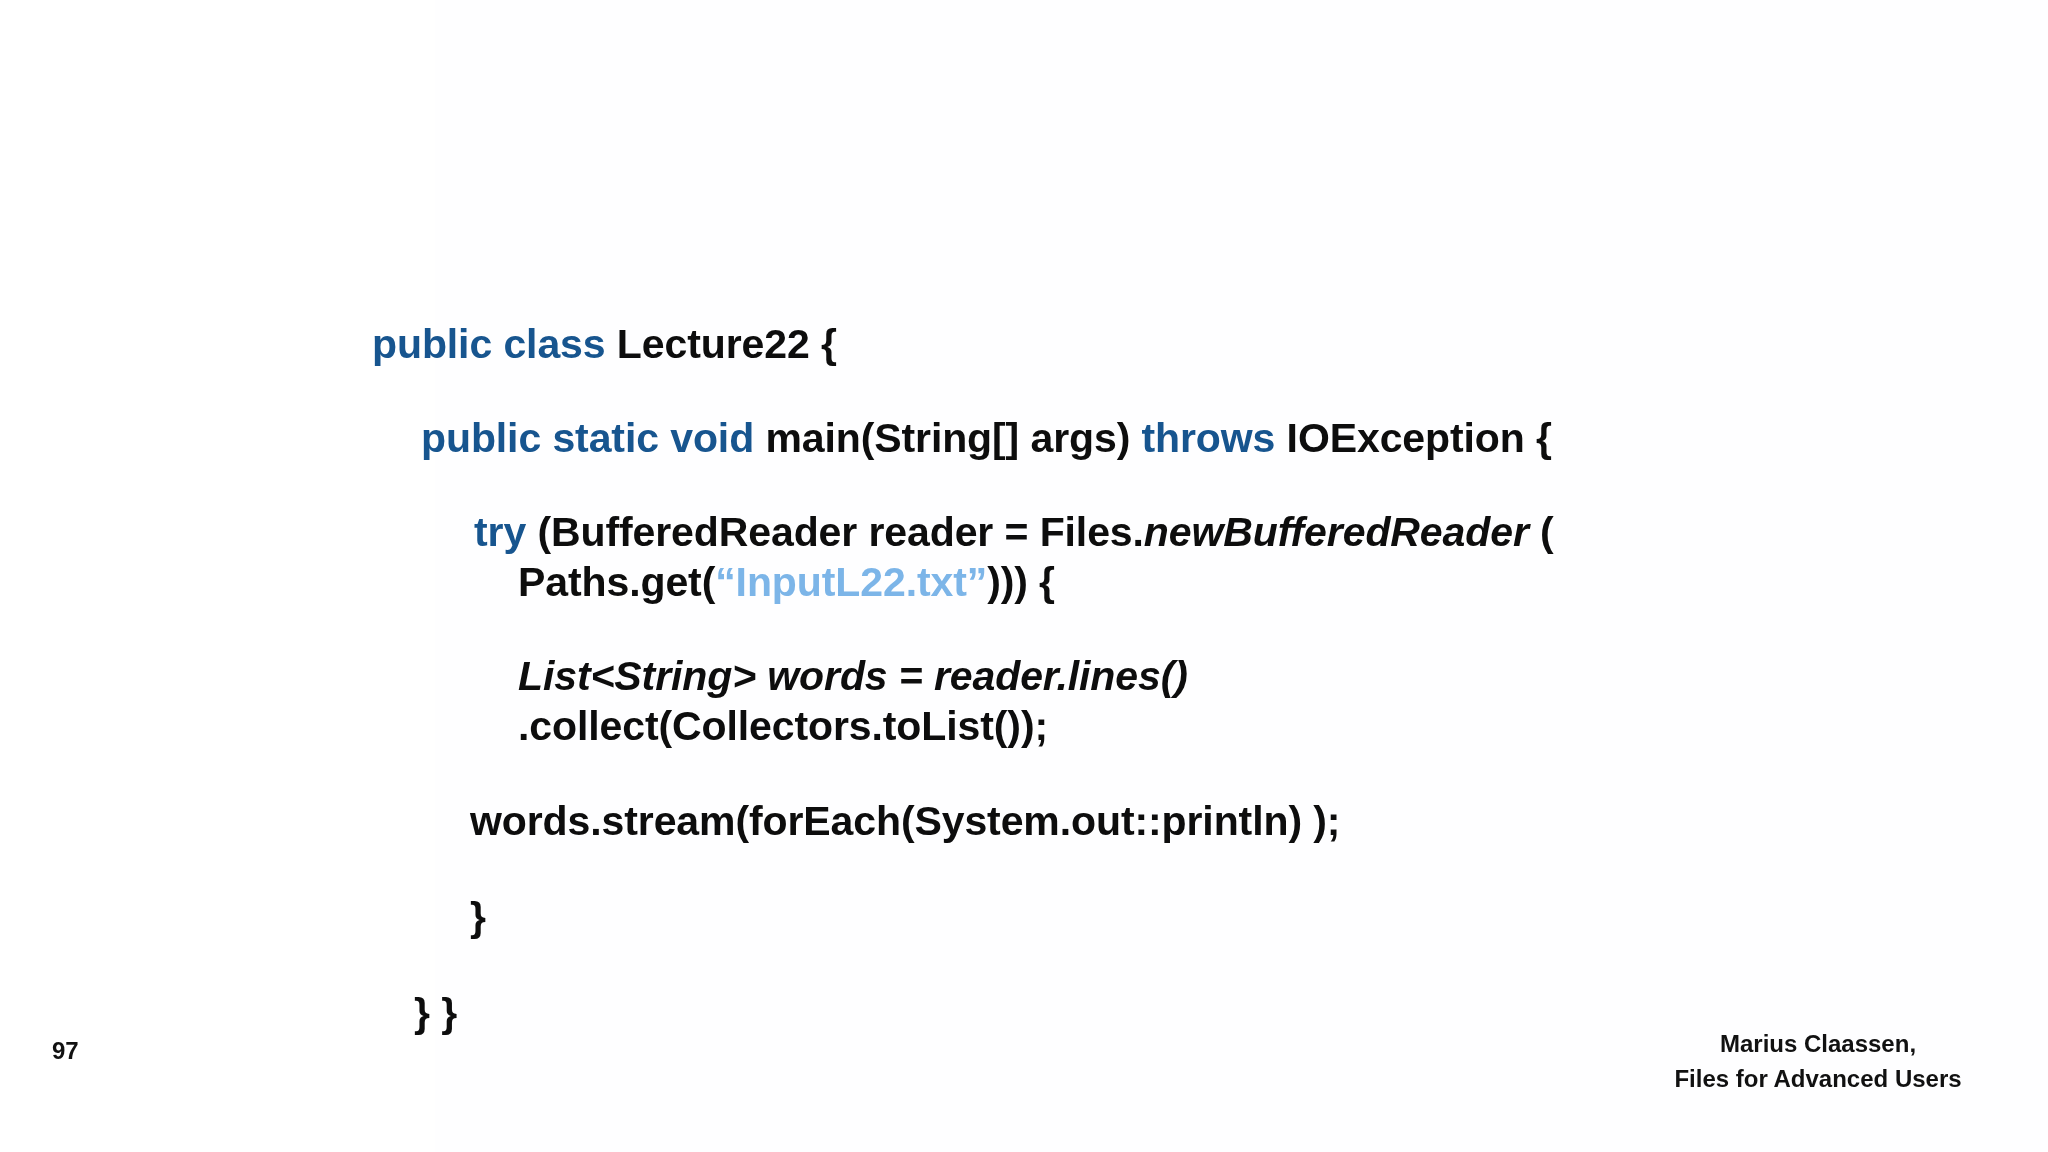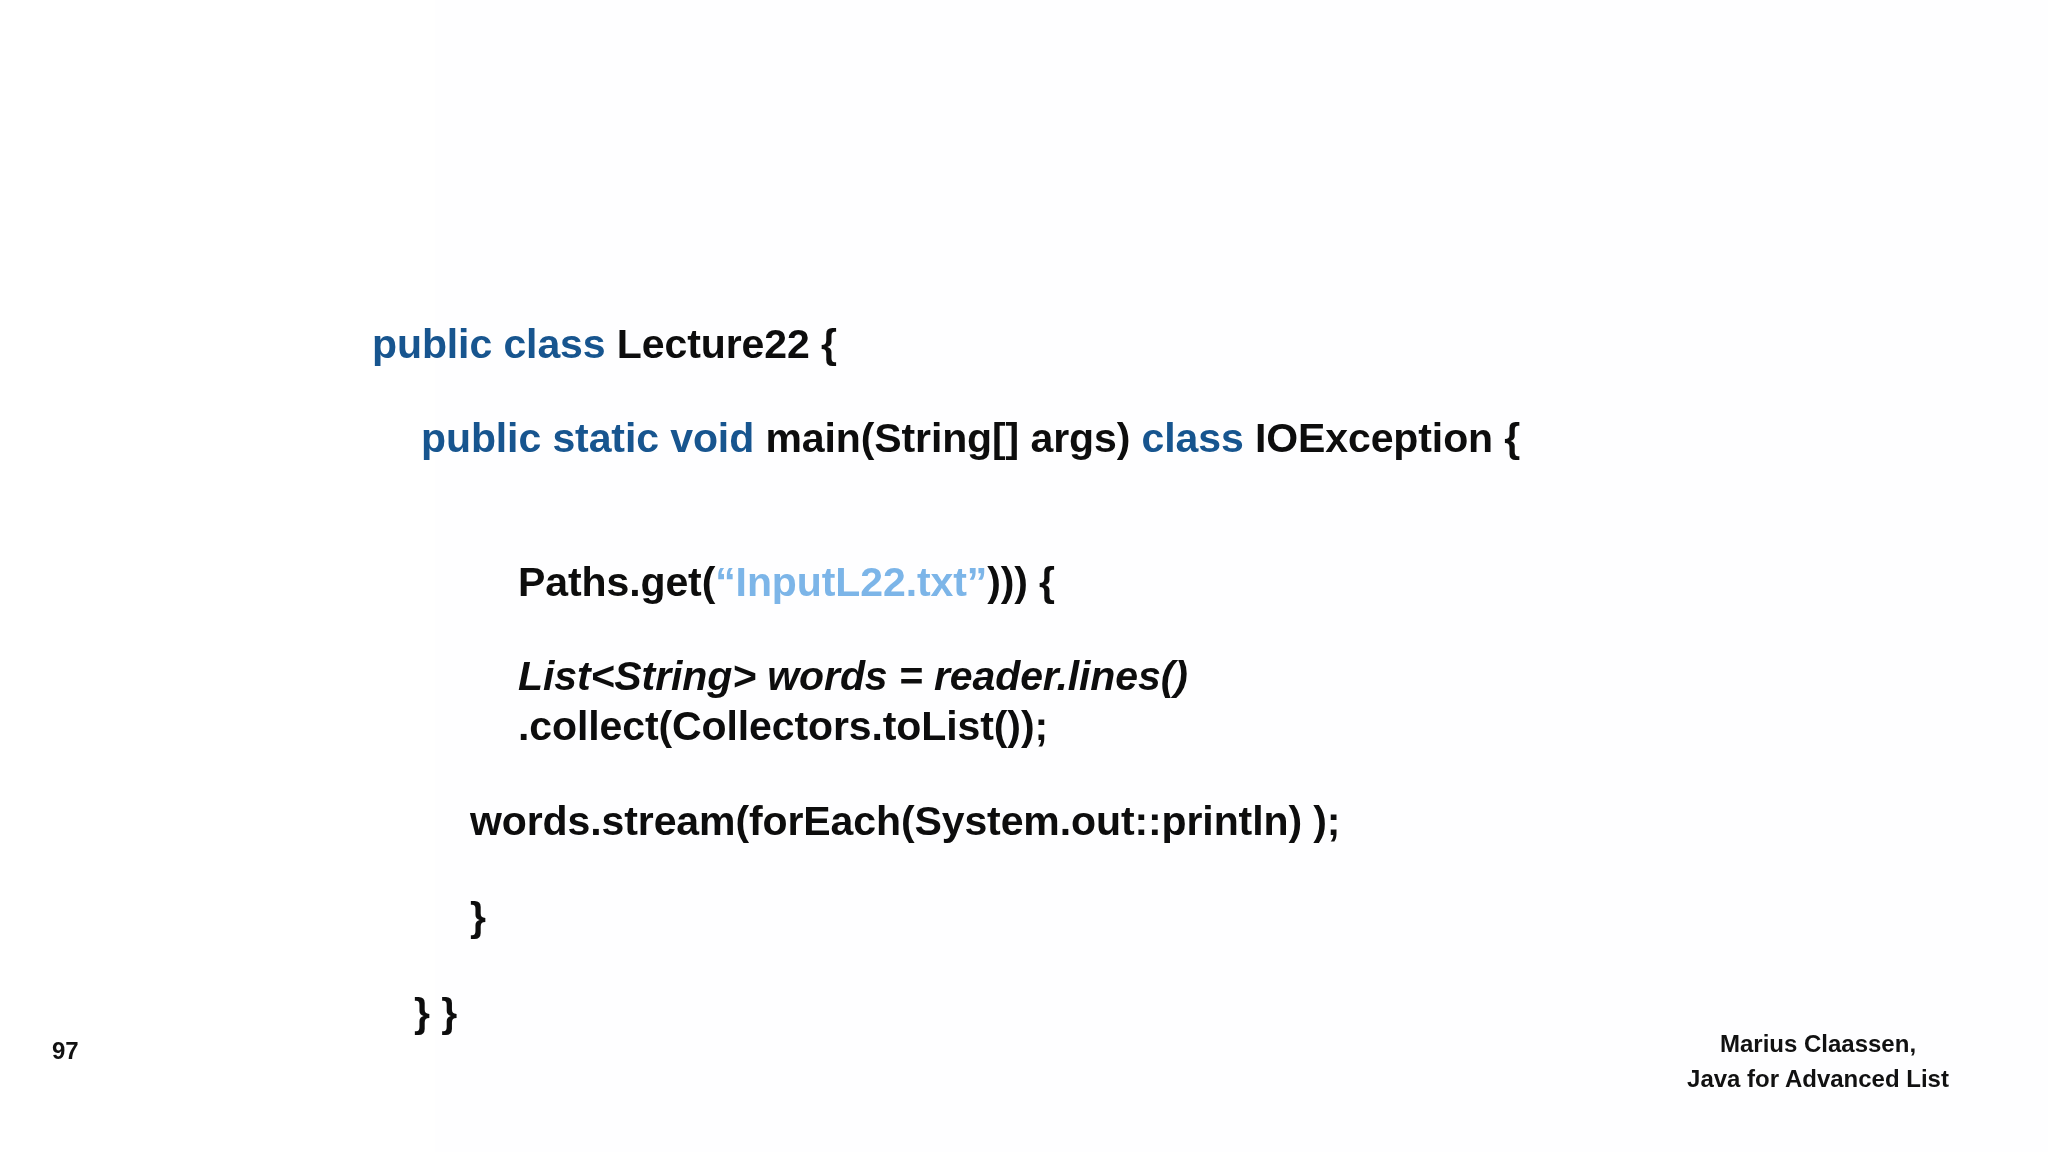--- a/index.html
+++ b/index.html
@@ -81,35 +81,36 @@
 </style>
 </head>
 <body>
 
 <div id="slide-panel-tint"></div>
 
 <div id="code-block">
 
   <div class="code-line" id="line-class"><span class="kw">public class</span><span> Lecture22 {</span></div>
 
-  <div class="code-line" id="line-main"><span class="kw">public static void</span><span> main(String[] args) </span><span class="kw">class</span><span> IOException {</span></div>
+  <div class="code-line" id="line-main"><span class="kw">public static void</span><span> main(String[] args) </span><span class="kw">throws</span><span> IOException {</span></div>
 
+  <div class="code-line" id="line-try"><span class="kw">try</span><span> (BufferedReader reader = Files.</span><span class="ital">newBufferedReader</span><span> (</span></div>
 
   <div class="code-line" id="line-paths"><span>Paths.get(</span><span class="str">“InputL22.txt”</span><span>))) {</span></div>
 
   <div class="code-line" id="line-list">List&lt;String&gt; words = reader.lines()</div>
 
   <div class="code-line" id="line-foreach">words.stream(forEach(System.out::println) );</div>
 
   <div class="code-line" id="line-collect">.collect(Collectors.toList());</div>
 
   <div class="code-line" id="line-close-inner">}</div>
 
   <div class="code-line" id="line-close-outer">} }</div>
 
 </div>
 
 <div id="page-number">97</div>
 
 <div id="slide-footer">
   <div>Marius Claassen,</div>
-  <div>Java for Advanced List</div>
+  <div>Files for Advanced Users</div>
 </div>
 
 </body></html>

